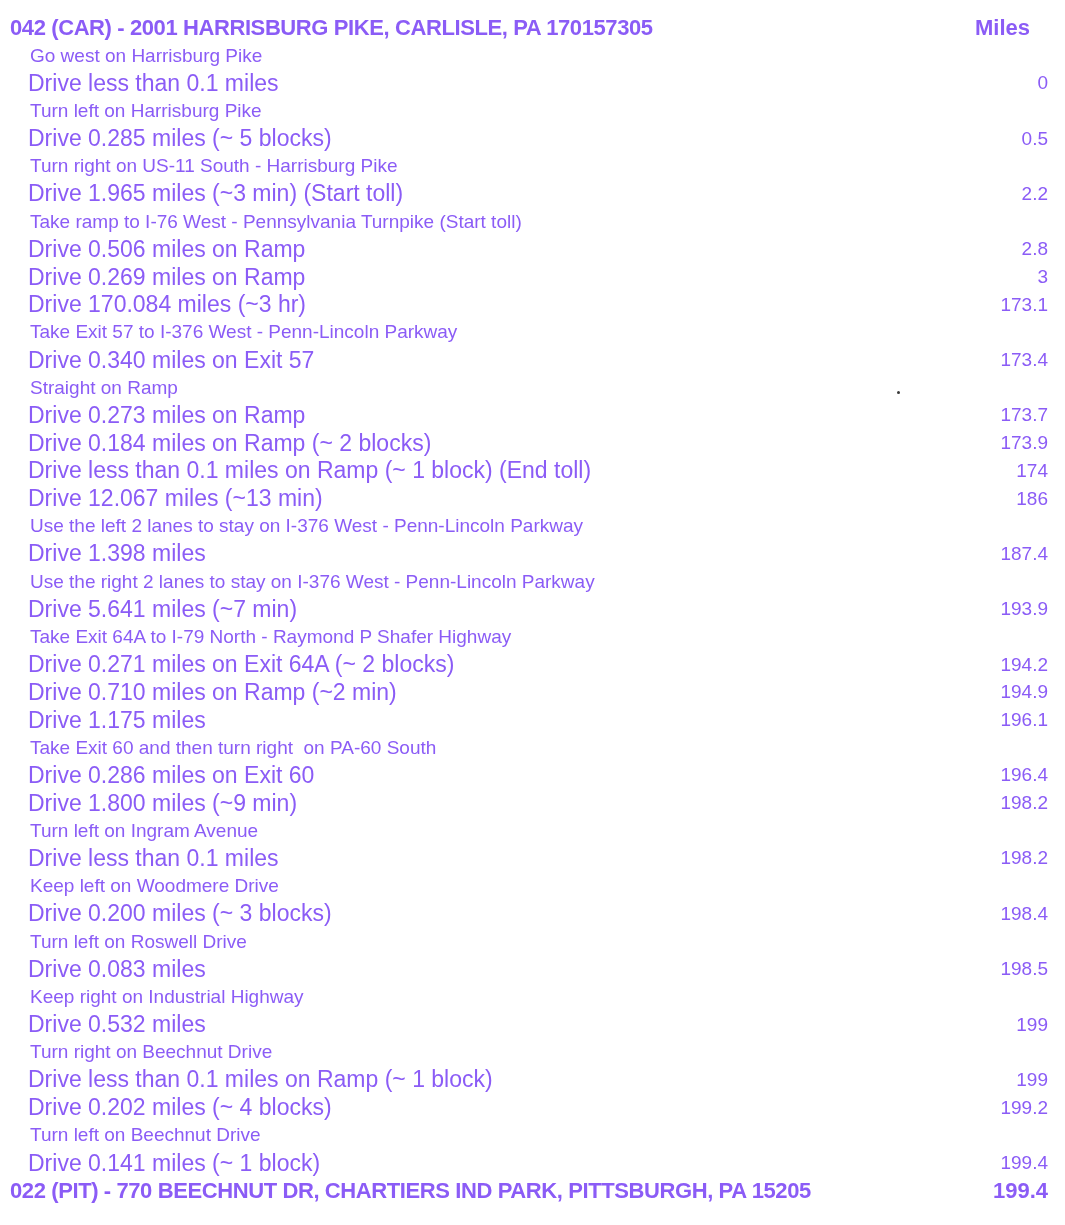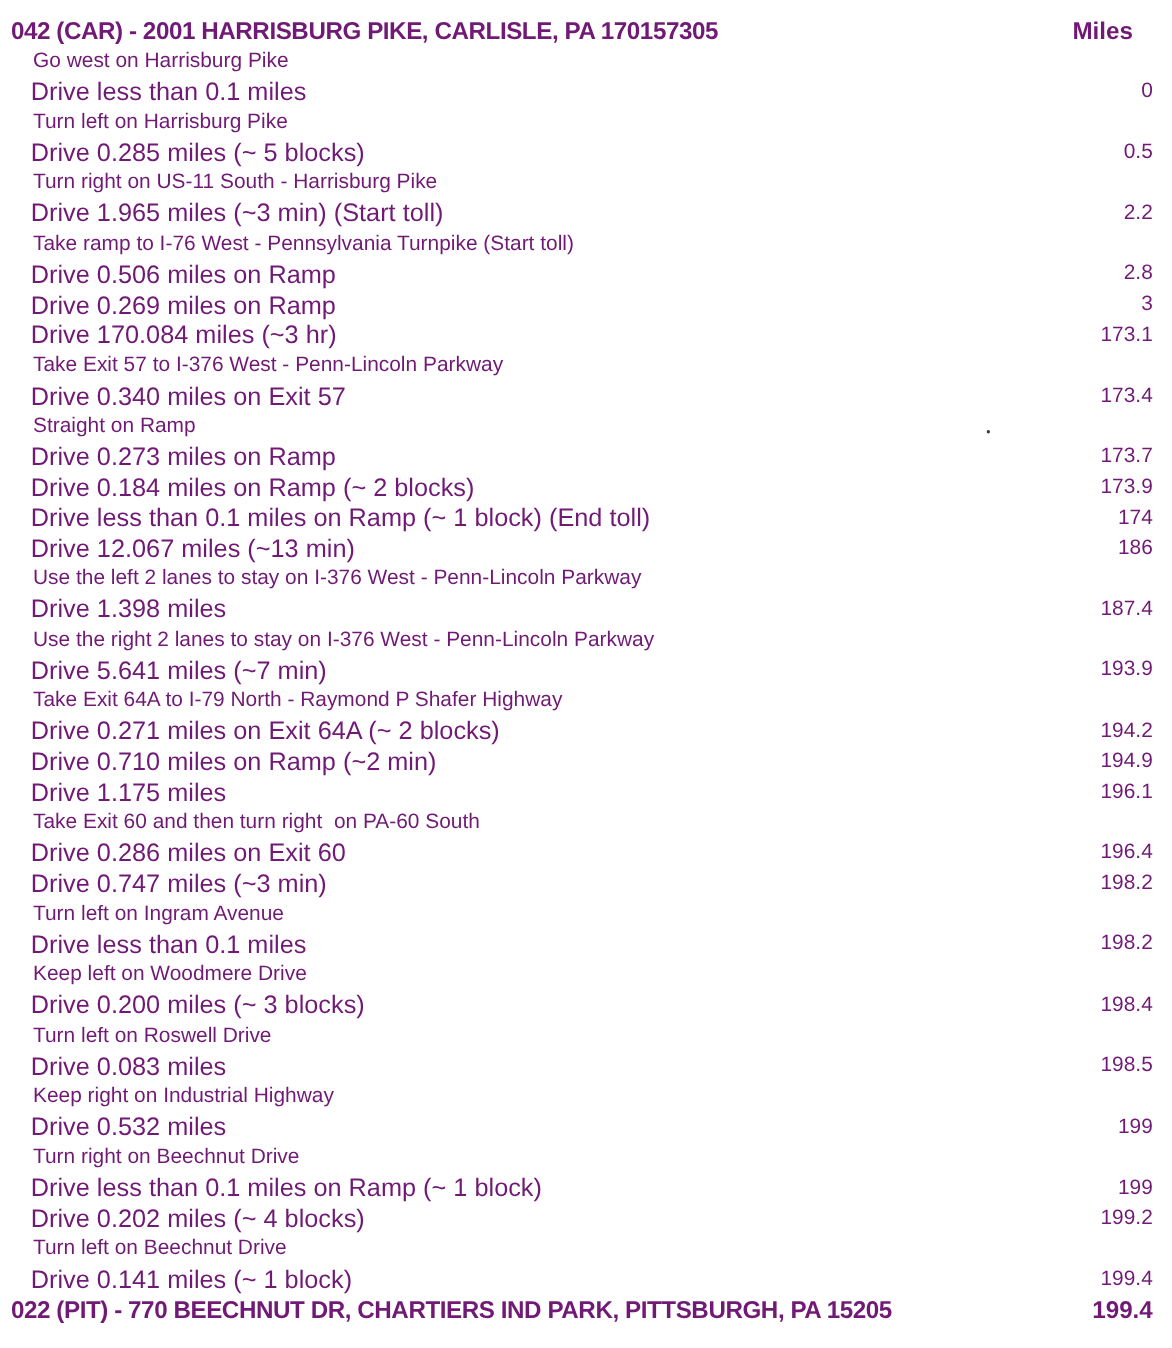--- a/index.html
+++ b/index.html
@@ -5,21 +5,21 @@
   html, body {
     margin: 0;
     padding: 0;
     background: #ffffff;
   }
   .page {
     position: relative;
     width: 1065px;
     height: 1225px;
     background: #ffffff;
-    color: #701a75;
+    color: #8b5cf6;
     font-family: "Liberation Sans", "DejaVu Sans", sans-serif;
     box-sizing: border-box;
     padding-top: 14px;
     overflow: hidden;
   }
   .row {
     display: flex;
     justify-content: space-between;
     align-items: center;
     height: 27.7px;
@@ -185,21 +185,21 @@
   </div>
       <div class="row instruction">
     <span class="text">Take Exit 60 and then turn right  on PA-60 South</span>
     <span class="miles"></span>
   </div>
       <div class="row detail">
     <span class="text">Drive 0.286 miles on Exit 60</span>
     <span class="miles">196.4</span>
   </div>
       <div class="row detail">
-    <span class="text">Drive 0.747 miles (~3 min)</span>
+    <span class="text">Drive 1.800 miles (~9 min)</span>
     <span class="miles">198.2</span>
   </div>
       <div class="row instruction">
     <span class="text">Turn left on Ingram Avenue</span>
     <span class="miles"></span>
   </div>
       <div class="row detail">
     <span class="text">Drive less than 0.1 miles</span>
     <span class="miles">198.2</span>
   </div>

